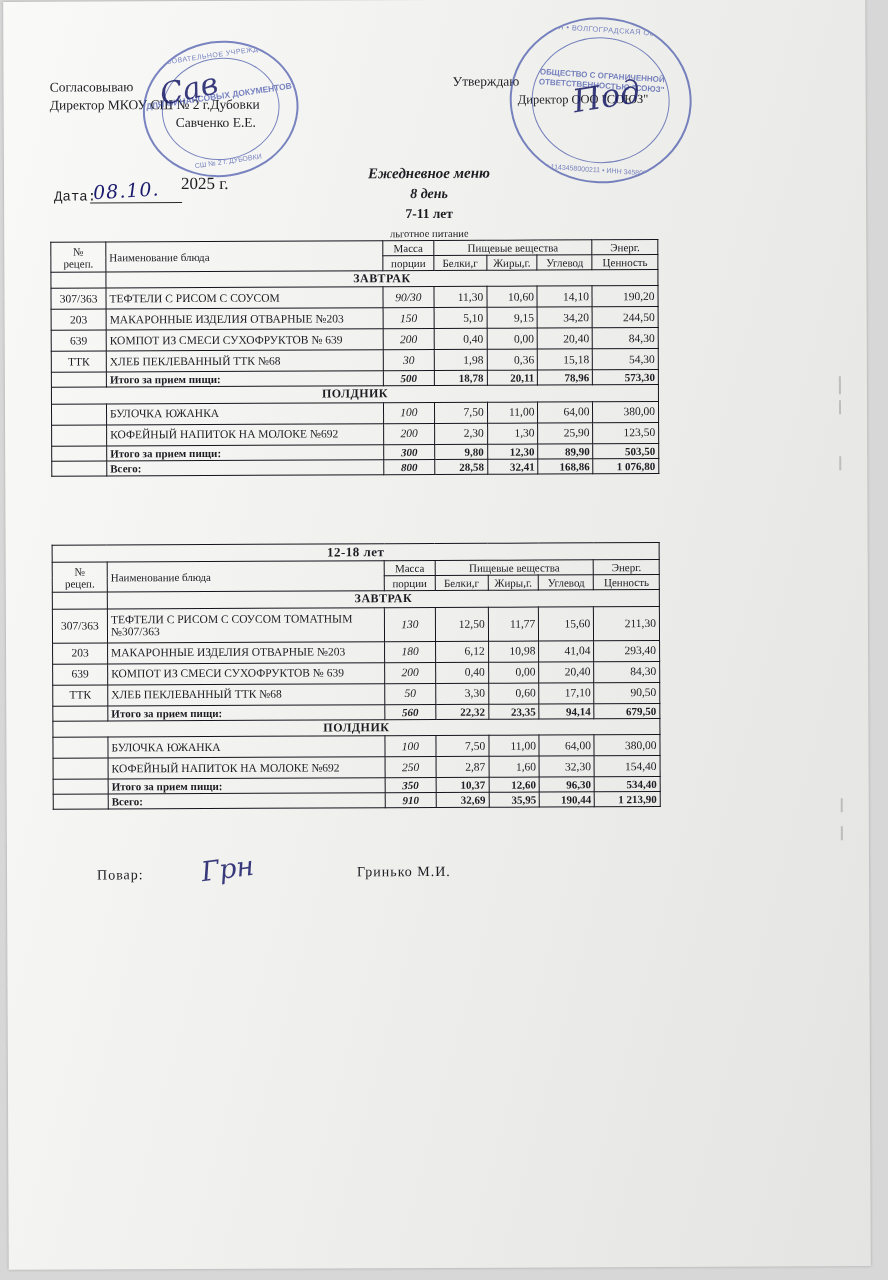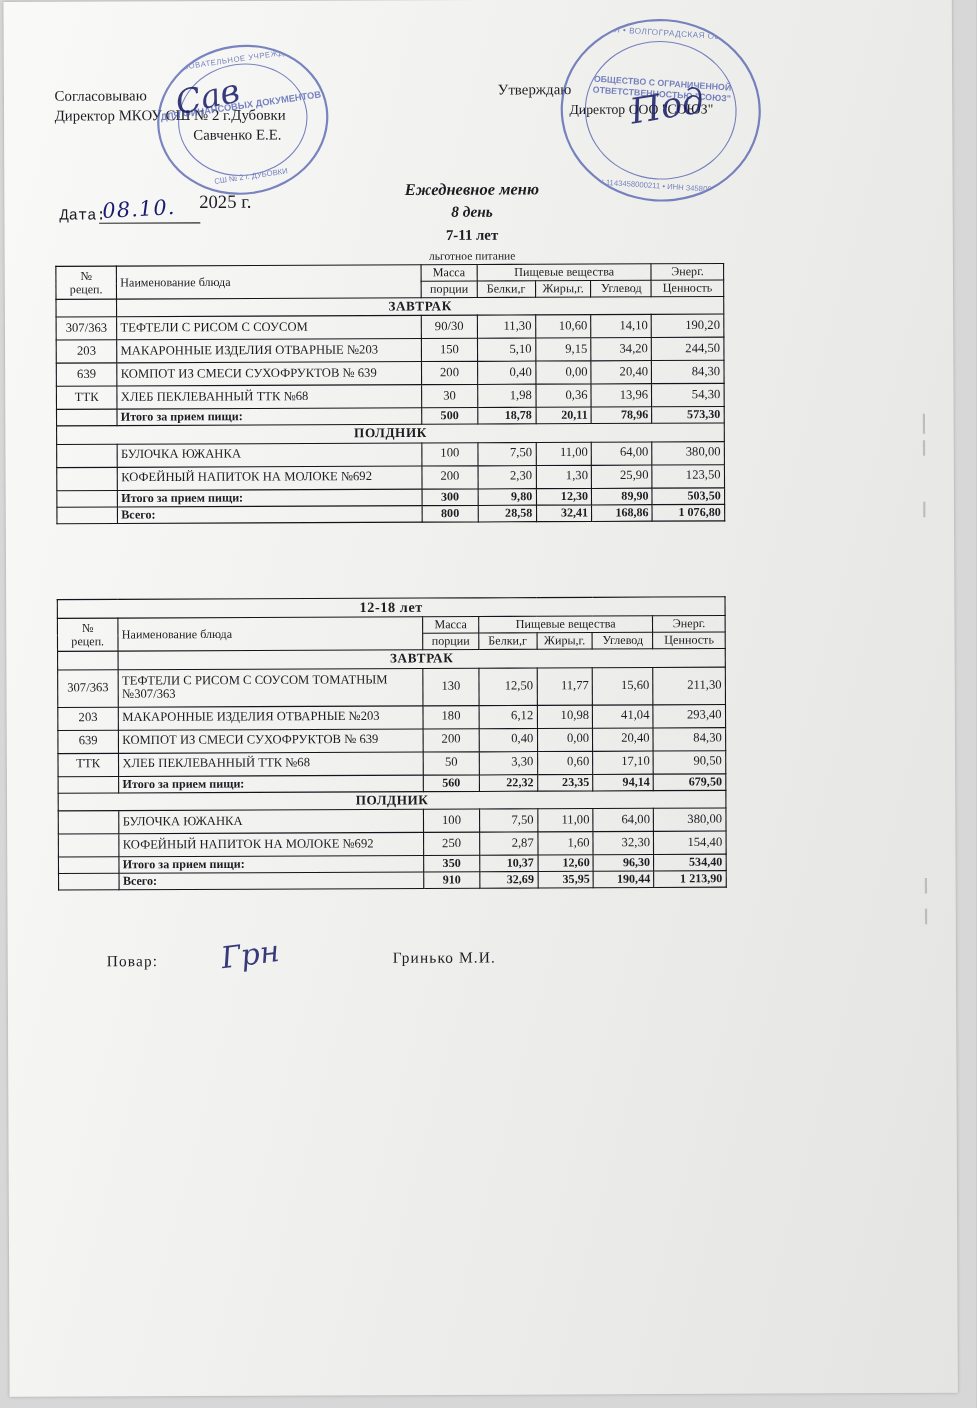--- a/index.html
+++ b/index.html
@@ -82,21 +82,21 @@
     border: 1px solid #14141c;
     padding: 1px 3px;
     vertical-align: middle;
     line-height: 1.1;
   }
   .t1 { left: 52px; top: 240px; width: 608px; }
   .t2 { left: 52px; top: 543px; width: 608px; }
 
   .c-num { width: 52px; text-align: center; }
   .c-name { width: 262px; text-align: left; }
-  .c-mass { width: 48px; text-align: center; }
+  .c-mass { width: 48px; text-align: center; font-style: italic; }
   .c-bel { width: 50px; text-align: right; }
   .c-gir { width: 48px; text-align: right; }
   .c-ugl { width: 52px; text-align: right; }
   .c-en  { width: 62px; text-align: right; }
 
   th.hd { font-weight: normal; text-align: center; font-size: 11px; padding: 1px 2px; }
   .sect { text-align: center; font-weight: bold; font-size: 12px; letter-spacing: 0.5px; }
   .rowh { height: 21px; }
   .rowh-2 { height: 34px; }
   .totrow td { font-weight: bold; font-size: 11px; }
@@ -269,21 +269,21 @@
         <td class="c-gir">0,00</td>
         <td class="c-ugl">20,40</td>
         <td class="c-en">84,30</td>
       </tr>
       <tr class="rowh">
         <td class="c-num">ТТК</td>
         <td class="c-name">ХЛЕБ ПЕКЛЕВАННЫЙ ТТК №68</td>
         <td class="c-mass">30</td>
         <td class="c-bel">1,98</td>
         <td class="c-gir">0,36</td>
-        <td class="c-ugl">13,96</td>
+        <td class="c-ugl">15,18</td>
         <td class="c-en">54,30</td>
       </tr>
       <tr class="totrow">
         <td class="c-num"></td>
         <td class="c-name">Итого за прием пищи:</td>
         <td class="c-mass">500</td>
         <td class="c-bel">18,78</td>
         <td class="c-gir">20,11</td>
         <td class="c-ugl">78,96</td>
         <td class="c-en">573,30</td>

